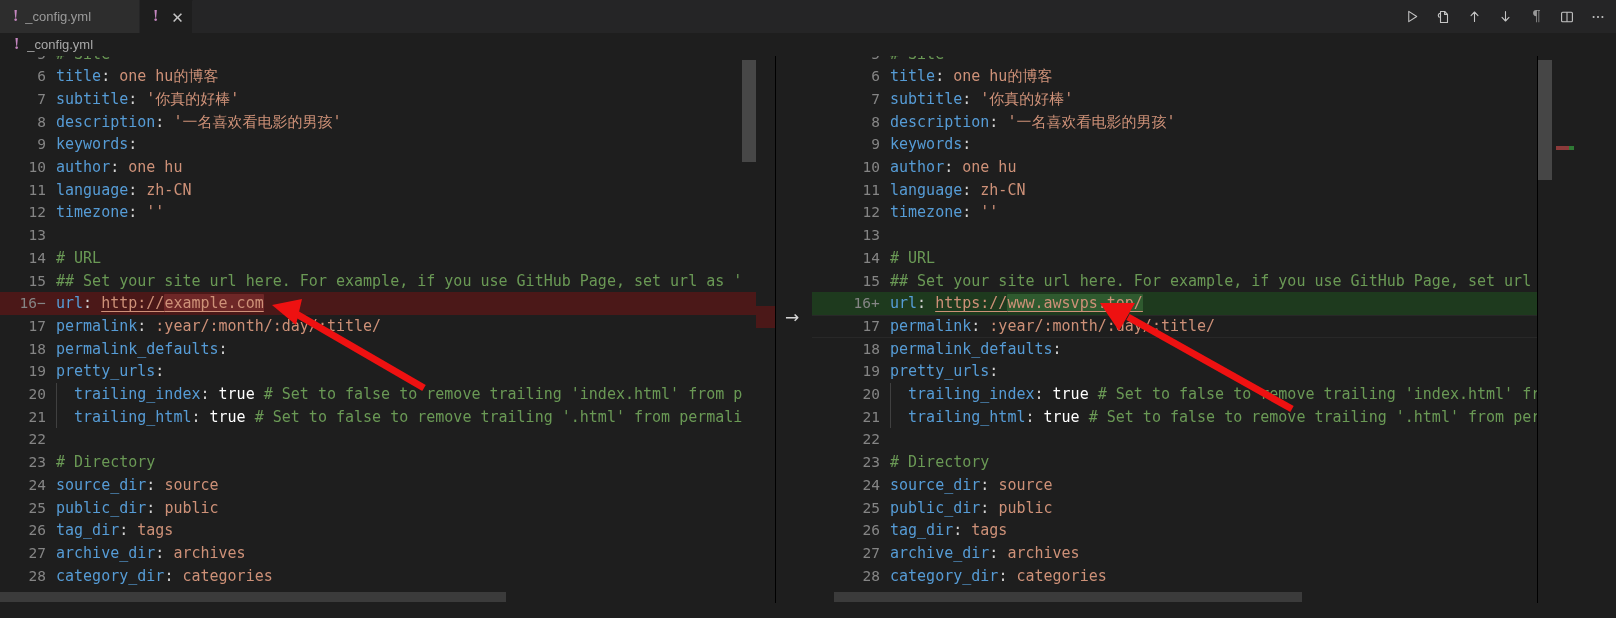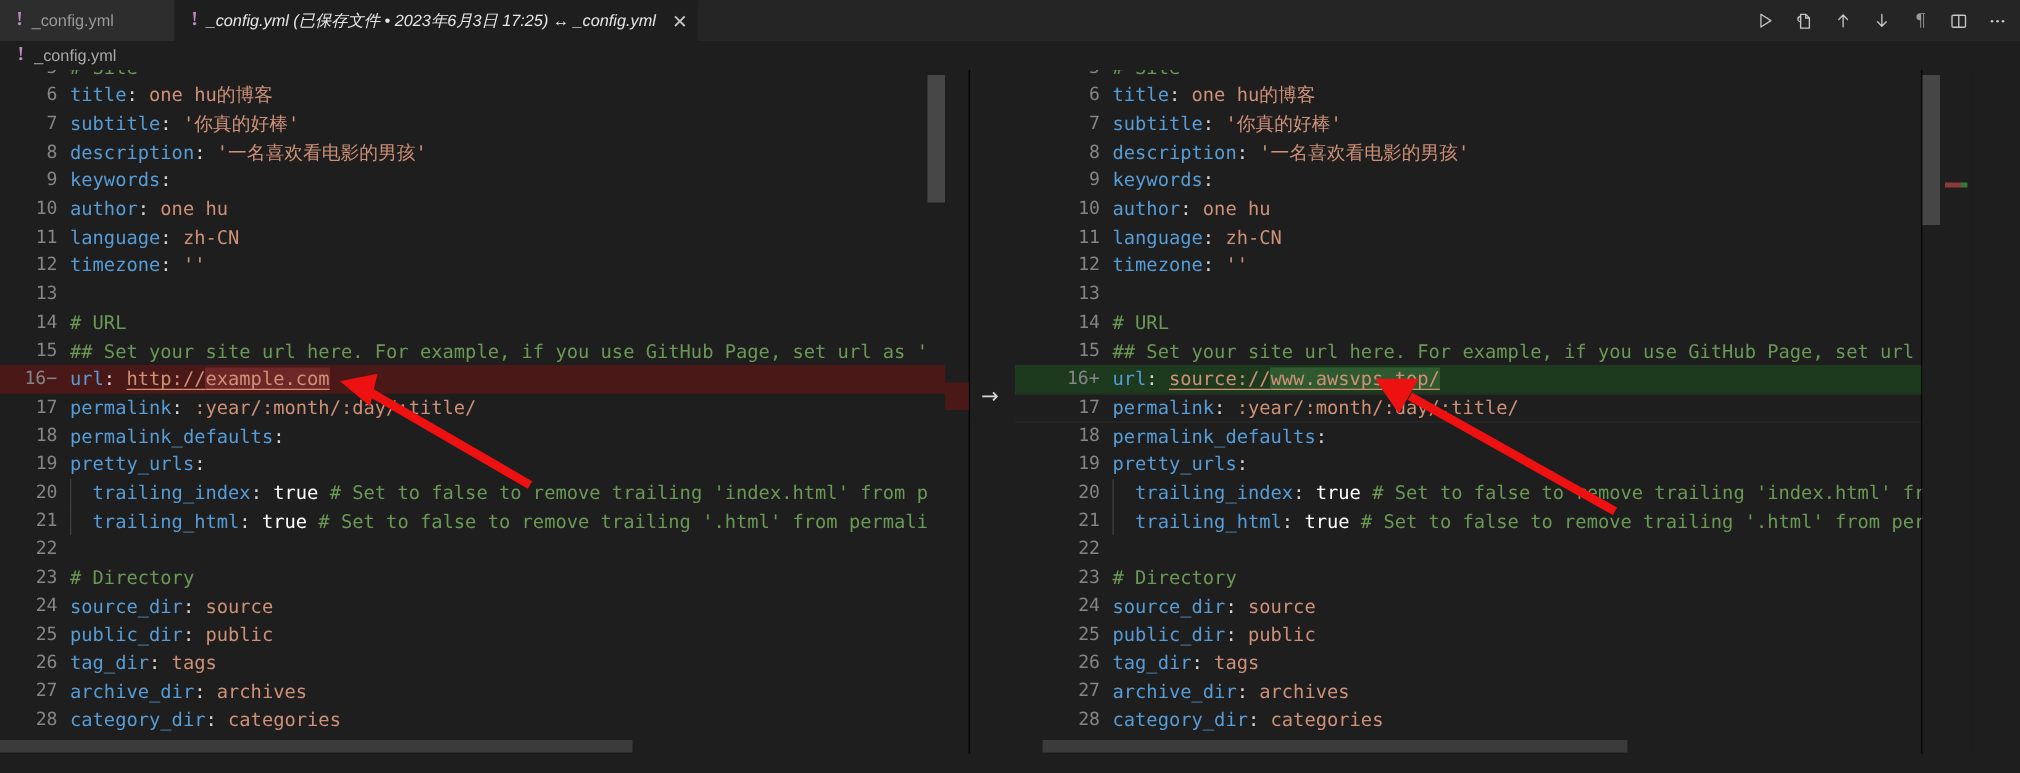--- a/index.html
+++ b/index.html
@@ -165,21 +165,20 @@
 
 <div id="app">
 
   <div class="tabbar">
     <div class="tab inactive">
       <span class="yml-icon">!</span>
       <span>_config.yml</span>
     </div>
     <div class="tab active">
       <span class="yml-icon">!</span>
-      <span>_config.yml (已保存文件 • 2023年6月3日 17:25) ↔ _config.yml</span>
       <span class="tab-close">✕</span>
     </div>
     <div class="tabfill"></div>
   </div>
 
   <div class="toolbar">
     <div class="tbtn">
       <svg width="15" height="15" viewBox="0 0 16 16">
           <path d="M4 2.5 L12.5 8 L4 13.5 Z" fill="none" stroke="#c5c5c5" stroke-width="1.1" stroke-linejoin="round"></path>
         </svg>
@@ -275,21 +274,21 @@
           <div class="ln-row" style="position: absolute; left: 0px; right: 0px; top: 9.2px;"><span class="gutter">6</span><span class="code"><span class="k">title</span><span class="p">: </span><span class="v">one hu的博客</span></span></div>
           <div class="ln-row" style="position: absolute; left: 0px; right: 0px; top: 31.9px;"><span class="gutter">7</span><span class="code"><span class="k">subtitle</span><span class="p">: </span><span class="v">'你真的好棒'</span></span></div>
           <div class="ln-row" style="position: absolute; left: 0px; right: 0px; top: 54.6px;"><span class="gutter">8</span><span class="code"><span class="k">description</span><span class="p">: </span><span class="v">'一名喜欢看电影的男孩'</span></span></div>
           <div class="ln-row" style="position: absolute; left: 0px; right: 0px; top: 77.3px;"><span class="gutter">9</span><span class="code"><span class="k">keywords</span><span class="p">:</span></span></div>
           <div class="ln-row" style="position: absolute; left: 0px; right: 0px; top: 100px;"><span class="gutter">10</span><span class="code"><span class="k">author</span><span class="p">: </span><span class="v">one hu</span></span></div>
           <div class="ln-row" style="position: absolute; left: 0px; right: 0px; top: 122.7px;"><span class="gutter">11</span><span class="code"><span class="k">language</span><span class="p">: </span><span class="v">zh-CN</span></span></div>
           <div class="ln-row" style="position: absolute; left: 0px; right: 0px; top: 145.4px;"><span class="gutter">12</span><span class="code"><span class="k">timezone</span><span class="p">: </span><span class="v">''</span></span></div>
           <div class="ln-row" style="position: absolute; left: 0px; right: 0px; top: 168.1px;"><span class="gutter">13</span><span class="code"></span></div>
           <div class="ln-row" style="position: absolute; left: 0px; right: 0px; top: 190.8px;"><span class="gutter">14</span><span class="code"><span class="c"># URL</span></span></div>
           <div class="ln-row" style="position: absolute; left: 0px; right: 0px; top: 213.5px;"><span class="gutter">15</span><span class="code"><span class="c">## Set your site url here. For example, if you use GitHub Page, set url as '</span></span></div>
-          <div class="ln-row row-add" style="position: absolute; left: 0px; right: 0px; top: 236.2px;"><span class="gutter">16<span class="sign">+</span></span><span class="code"><span class="k">url</span><span class="p">: </span><span class="lnk">source://</span><span class="lnk inline-add">www.awsvps.top/</span></span></div>
+          <div class="ln-row row-add" style="position: absolute; left: 0px; right: 0px; top: 236.2px;"><span class="gutter">16<span class="sign">+</span></span><span class="code"><span class="k">url</span><span class="p">: </span><span class="lnk">https://</span><span class="lnk inline-add">www.awsvps.top/</span></span></div>
           <div class="ln-row cur-line" style="position: absolute; left: 0px; right: 0px; top: 258.9px;"><span class="gutter">17</span><span class="code"><span class="k">permalink</span><span class="p">: </span><span class="v">:year/:month/:day/:title/</span></span></div>
           <div class="ln-row" style="position: absolute; left: 0px; right: 0px; top: 281.6px;"><span class="gutter">18</span><span class="code"><span class="k">permalink_defaults</span><span class="p">:</span></span></div>
           <div class="ln-row" style="position: absolute; left: 0px; right: 0px; top: 304.3px;"><span class="gutter">19</span><span class="code"><span class="k">pretty_urls</span><span class="p">:</span></span></div>
           <div class="ln-row" style="position: absolute; left: 0px; right: 0px; top: 327px;"><span class="gutter">20</span><span class="code"><span class="p">  </span><span class="k">trailing_index</span><span class="p">: </span><span class="b">true</span><span class="c"> # Set to false to remove trailing 'index.html' from p</span></span><span class="ig" style="left: 78px;"></span></div>
           <div class="ln-row" style="position: absolute; left: 0px; right: 0px; top: 349.7px;"><span class="gutter">21</span><span class="code"><span class="p">  </span><span class="k">trailing_html</span><span class="p">: </span><span class="b">true</span><span class="c"> # Set to false to remove trailing '.html' from permali</span></span><span class="ig" style="left: 78px;"></span></div>
           <div class="ln-row" style="position: absolute; left: 0px; right: 0px; top: 372.4px;"><span class="gutter">22</span><span class="code"></span></div>
           <div class="ln-row" style="position: absolute; left: 0px; right: 0px; top: 395.1px;"><span class="gutter">23</span><span class="code"><span class="c"># Directory</span></span></div>
           <div class="ln-row" style="position: absolute; left: 0px; right: 0px; top: 417.8px;"><span class="gutter">24</span><span class="code"><span class="k">source_dir</span><span class="p">: </span><span class="v">source</span></span></div>
           <div class="ln-row" style="position: absolute; left: 0px; right: 0px; top: 440.5px;"><span class="gutter">25</span><span class="code"><span class="k">public_dir</span><span class="p">: </span><span class="v">public</span></span></div>
           <div class="ln-row" style="position: absolute; left: 0px; right: 0px; top: 463.2px;"><span class="gutter">26</span><span class="code"><span class="k">tag_dir</span><span class="p">: </span><span class="v">tags</span></span></div>

